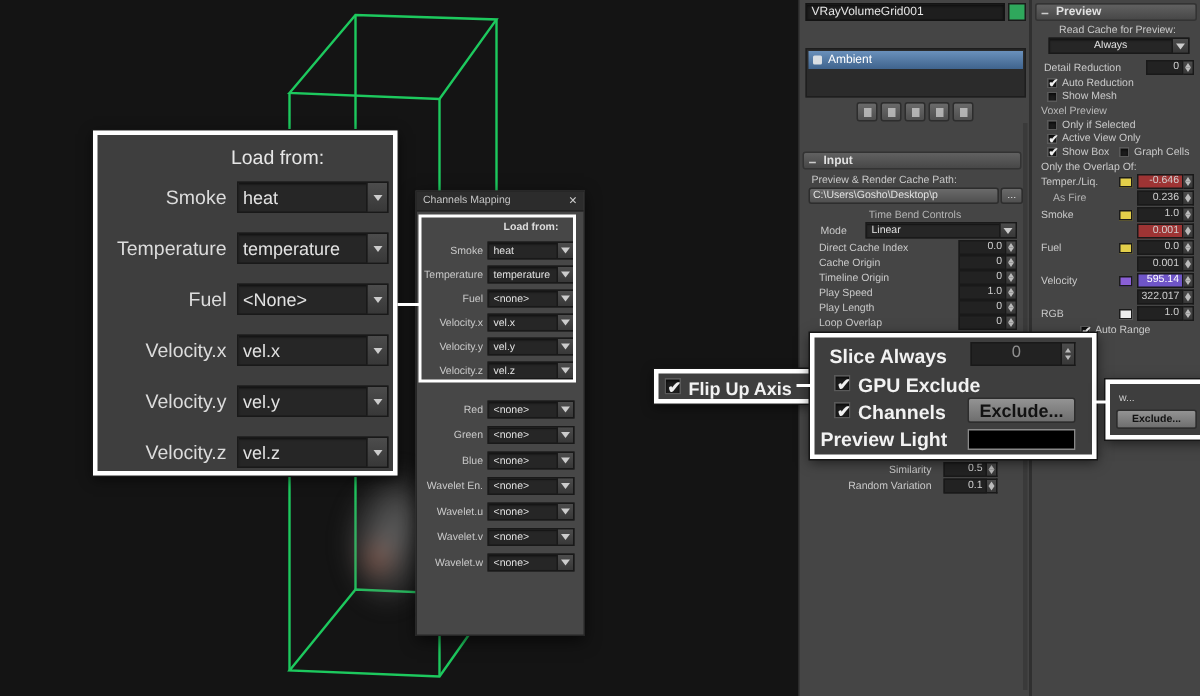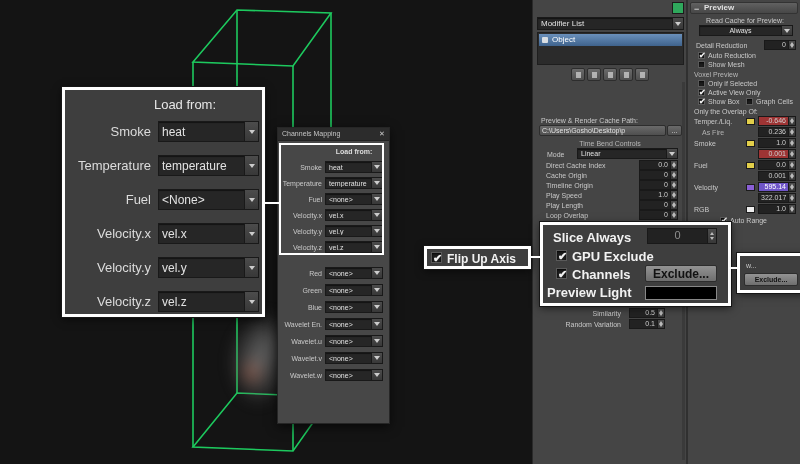--- a/index.html
+++ b/index.html
@@ -64,33 +64,28 @@
         <line x1="193" y1="62" x2="193" y2="447"></line>
         <line x1="237" y1="10" x2="237" y2="393"></line>
         <line x1="331" y1="13" x2="331" y2="397"></line>
         <line x1="293" y1="66" x2="293" y2="451"></line>
       </g>
     </svg>
     <div class="abs smoke" style="left:210px;top:300px;width:100px;height:115px"></div>
   </div>
 
   <div class="panel" style="left:532px;top:0;width:154px;height:464px;border-left:1px solid #2a2a2a">
+    <div class="field t8" style="left:4px;top:2px;width:133px;height:12px;line-height:10px;padding-left:3px">VRayVolumeGrid001</div>
     <div class="swatch" style="left: 139px; top: 2px; width: 12px; height: 12px; background-color: rgb(47, 168, 92);"></div>
 
-    <div class="dd" style="left:4px;top:17px;width:147px;height:13px;font-size:8px">
-      <div class="v">Modifier List</div>
-      <div class="a">
-          <i class="caret"></i>
-        </div>
-    </div>
 
     <div class="abs" style="left:4px;top:32px;width:147px;height:33px;background:#2b2b2b;border:1px solid #1e1e1e">
       <div class="abs" style="left:1px;top:1px;width:143px;height:12px;background:linear-gradient(#6a90bb,#3f638d)">
         <span class="abs" style="left:3px;top:3px;width:6px;height:6px;background:#d9dee3;border-radius:1px"></span>
-        <span class="txt" style="left:13px;top:1px;font-size:8px;color:#fff">Object</span>
+        <span class="txt" style="left:13px;top:1px;font-size:8px;color:#fff">Ambient</span>
       </div>
     </div>
 
     <div class="btn" style="left:38px;top:68px;width:14px;height:13px">
         <i class="dot"></i>
       </div>
     <div class="btn" style="left:54px;top:68px;width:14px;height:13px">
         <i class="dot"></i>
       </div>
     <div class="btn" style="left:70px;top:68px;width:14px;height:13px">
@@ -98,20 +93,24 @@
       </div>
     <div class="btn" style="left:86px;top:68px;width:14px;height:13px">
         <i class="dot"></i>
       </div>
     <div class="btn" style="left:102px;top:68px;width:14px;height:13px">
         <i class="dot"></i>
       </div>
 
     <div class="abs" style="left:149px;top:82px;width:3px;height:378px;background:#3a3a3a"></div>
 
+    <div class="roll" style="left:2px;top:101px;width:146px">
+      <span class="rmark minus"></span>
+      <span>Input</span>
+    </div>
 
     <div class="txt t7" style="left:8px;top:116px">Preview &amp; Render Cache Path:</div>
     <div class="btn" style="left:6px;top:125px;width:127px;height:11px;font-size:7px;line-height:10px;text-align:left;padding:0 2px">C:\Users\Gosho\Desktop\p</div>
     <div class="btn" style="left:134px;top:125px;width:15px;height:11px;font-size:7px;line-height:10px">...</div>
 
     <div class="txt t7" style="left:0;top:139px;width:154px;text-align:center;color:#b5b5b5">Time Bend Controls</div>
 
     <div class="txt t7" style="left:14px;top:150px">Mode</div>
     <div class="dd" style="left:44px;top:148px;width:101px;height:11px;font-size:7px">
       <div class="v">Linear</div>
@@ -449,21 +448,21 @@
     </div>
     <div class="txt t13" style="left:0;top:201px;width:86px;text-align:right;line-height:21px">Velocity.z</div>
     <div class="dd" style="left:93px;top:201px;width:101px;height:21px;font-size:12px">
       <div class="v">vel.z</div>
       <div class="a" style="width:14px">
           <i class="caret"></i>
         </div>
     </div>
   </div>
 
-  <div class="co" style="left:424px;top:246px;width:107px;height:23px">
+  <div class="co" style="left:436px;top:246px;width:107px;height:23px">
     <span class="cb lg on abs" style="left:4px;top:3px"></span>
     <div class="txt t12b" style="left:20px;top:3px">Flip Up Axis</div>
   </div>
 
   <div class="co" style="left:540px;top:222px;width:191px;height:84px">
     <div class="txt t13b" style="left:10px;top:5px">Slice Always</div>
     <div class="spin" style="left:104px;top:3px;width:70px;height:16px;font-size:11px">
       <div class="v" style="width:61px;text-align:center;color:#8f8f8f">0</div>
       <div class="ar" style="width:9px">
           <i class="tu"></i>

